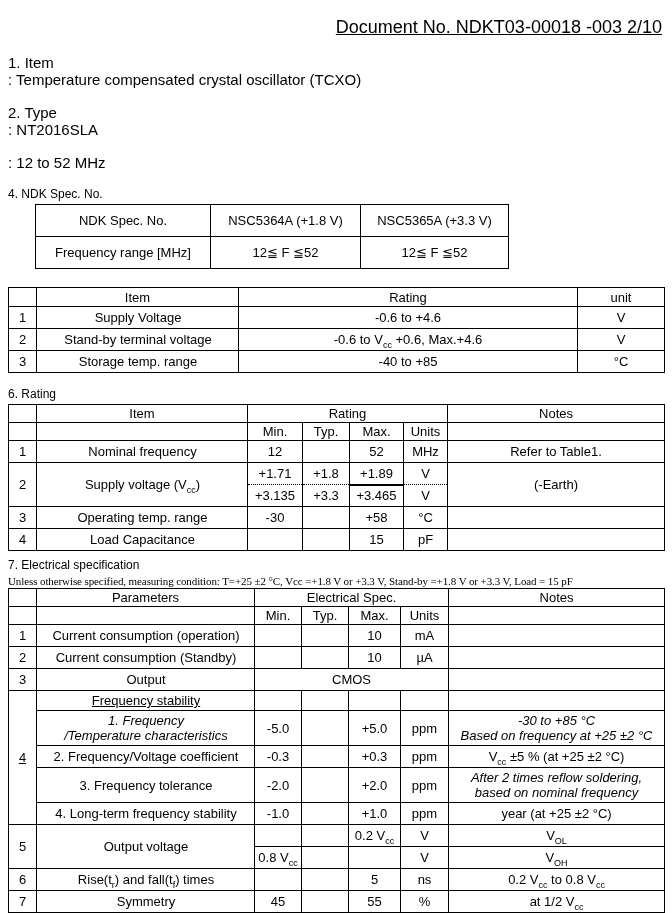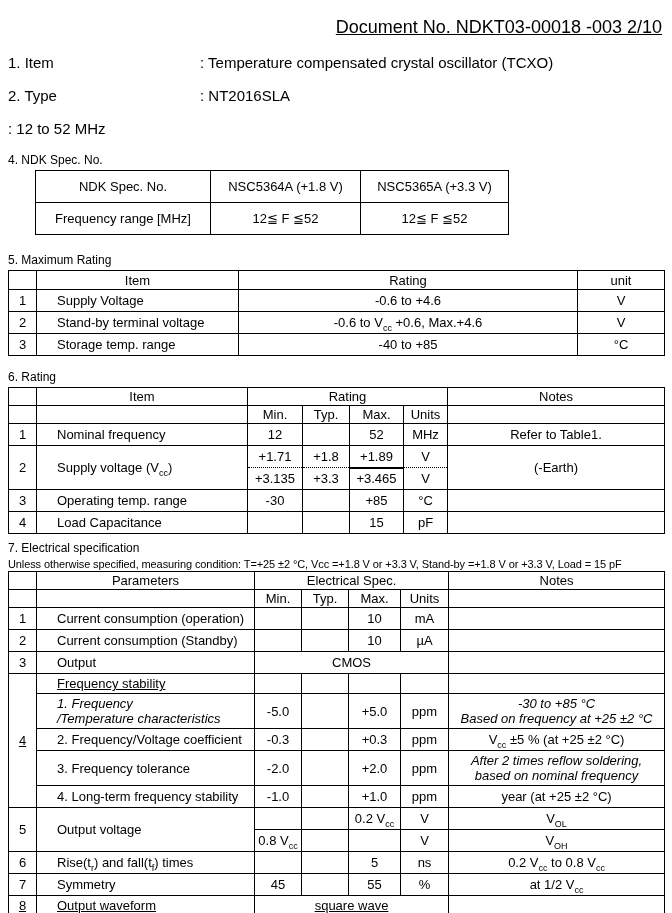--- a/index.html
+++ b/index.html
@@ -17,46 +17,46 @@
     position: relative;
   }
   .doc-no {
     padding: 17px 10px 0 0;
     text-align: right;
     font-size: 18px;
   }
   .doc-no span { text-decoration: underline; }
 
   .items { margin: 16px 0 0 8px; font-size: 15px; }
-  .item-row { display: flex; margin-bottom: 16px; }
+  .item-row { display: flex; margin-bottom: 16px; flex-direction: column; }
   .item-label { width: 192px; flex-shrink: 0; }
 
   .sec { margin-left: 8px; }
   .sec-title { font-size: 12px; margin-bottom: 3px; }
 
   table { border-collapse: collapse; font-size: 13px; table-layout: fixed; }
   td { border: 1px solid #000; padding: 1px 3px; height: 22px; overflow: hidden; }
   .c { text-align: center; }
-  .l { text-align: left; padding-left: 20px; }
+  .l { text-align: center; padding-left: 4px; }
   sub { font-size: 9px; line-height: 0; }
 
   .sec4 { margin-top: 11px; }
   .t4 { margin-left: 27px; width: 473px; }
   .t4 td { height: 32px; text-align: center; }
 
   .sec5 { margin-top: 18px; }
   .t5 { width: 656px; }
   .t5 .hdr td { height: 19px; }
 
   .sec6 { margin-top: 14px; }
   .t6 { width: 656px; }
   .t6 .hdr td { height: 18px; }
 
   .sec7 { margin-top: 7px; }
-  .cond { font-size: 11px; margin: 0 0 1px 0; letter-spacing: -0.1px; }
+  .cond { font-size: 11px; margin: 0 0 1px 0; letter-spacing: -0.1px; font-family: Liberation Serif, serif; }
   .t7 { width: 656px; }
   .t7 .hdr td { height: 18px; }
   .t7 .short td { height: 20px; text-decoration: underline; }
 
   .two { line-height: 15px; padding-top: 2px; padding-bottom: 2px; font-style: italic; }
 
   
   .db { border-bottom: 1px dotted #000; }
   .dt { border-top: 1px dotted #000; }
   .sb { border-bottom: 2px solid #000; }
@@ -102,21 +102,20 @@
       <tr>
         <td class="c">Frequency range [MHz]</td>
         <td class="c">12≦ F ≦52</td>
         <td class="c">12≦ F ≦52</td>
       </tr>
     </tbody>
       </table>
   </div>
 
   <div class="sec sec5">
-    <div class="sec-title">5. Maximum Rating</div>
     <table class="t5">
       <colgroup>
           <col style="width:28px">
           <col style="width:202px">
           <col style="width:339px">
           <col style="width:87px">
         </colgroup>
       <tbody>
           <tr class="hdr">
         <td></td>
@@ -196,21 +195,21 @@
         <td class="c dt">+3.135</td>
         <td class="c dt">+3.3</td>
         <td class="c st">+3.465</td>
         <td class="c dt">V</td>
       </tr>
       <tr>
         <td class="c">3</td>
         <td class="l">Operating temp. range</td>
         <td class="c">-30</td>
         <td class="c"></td>
-        <td class="c">+85</td>
+        <td class="c">+58</td>
         <td class="c">°C</td>
         <td class="c"></td>
       </tr>
       <tr>
         <td class="c">4</td>
         <td class="l">Load Capacitance</td>
         <td class="c"></td>
         <td class="c"></td>
         <td class="c">15</td>
         <td class="c">pF</td>

